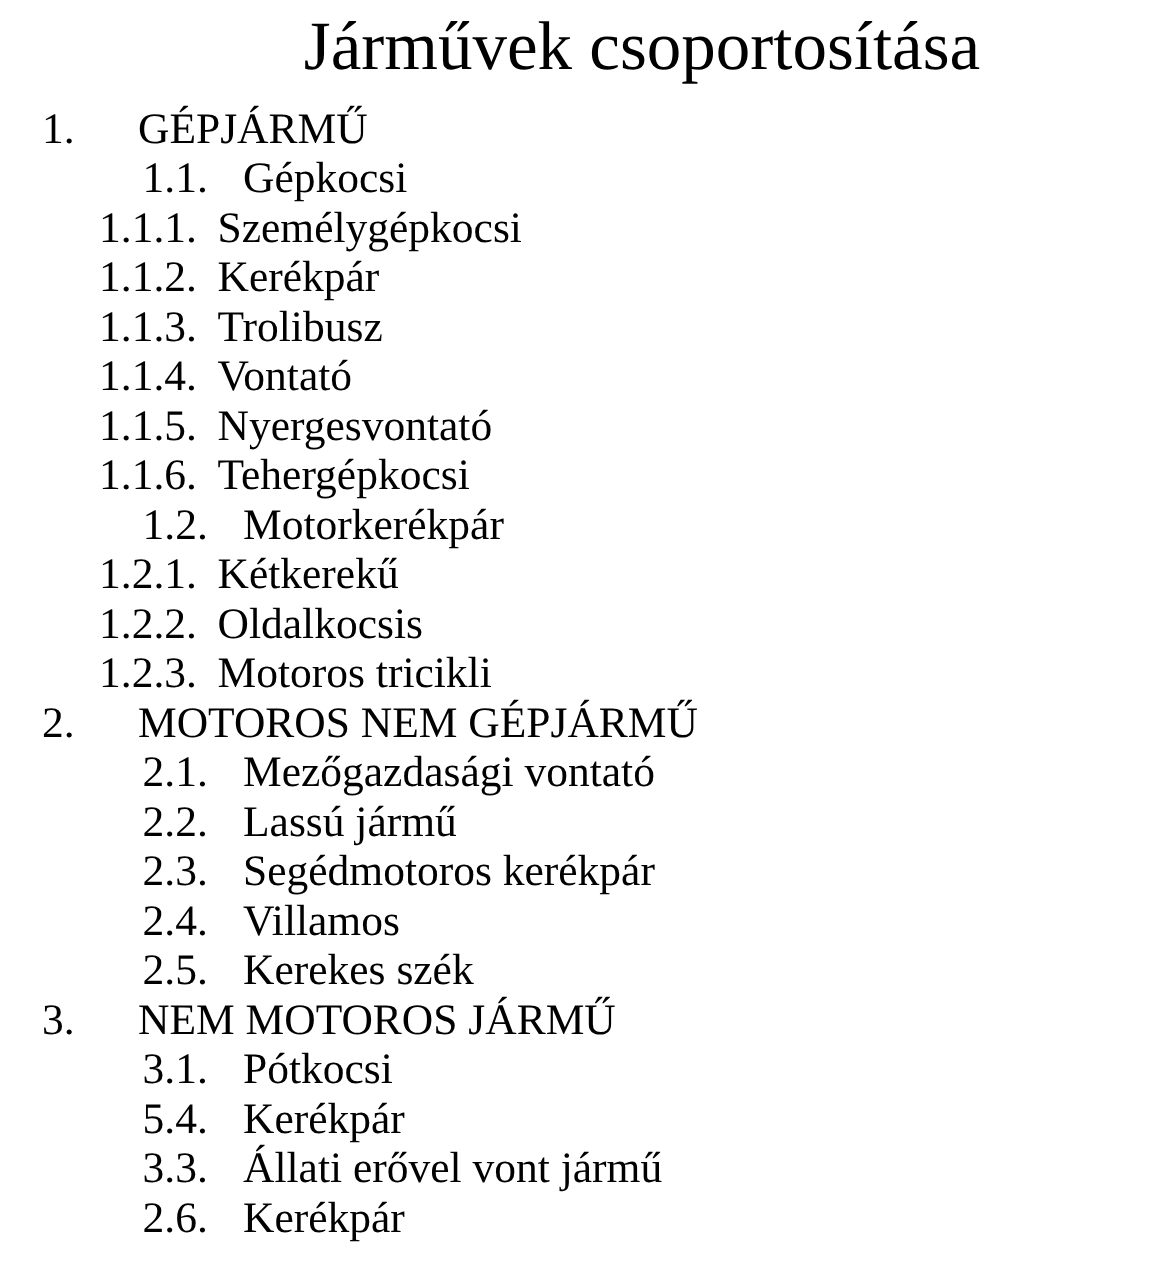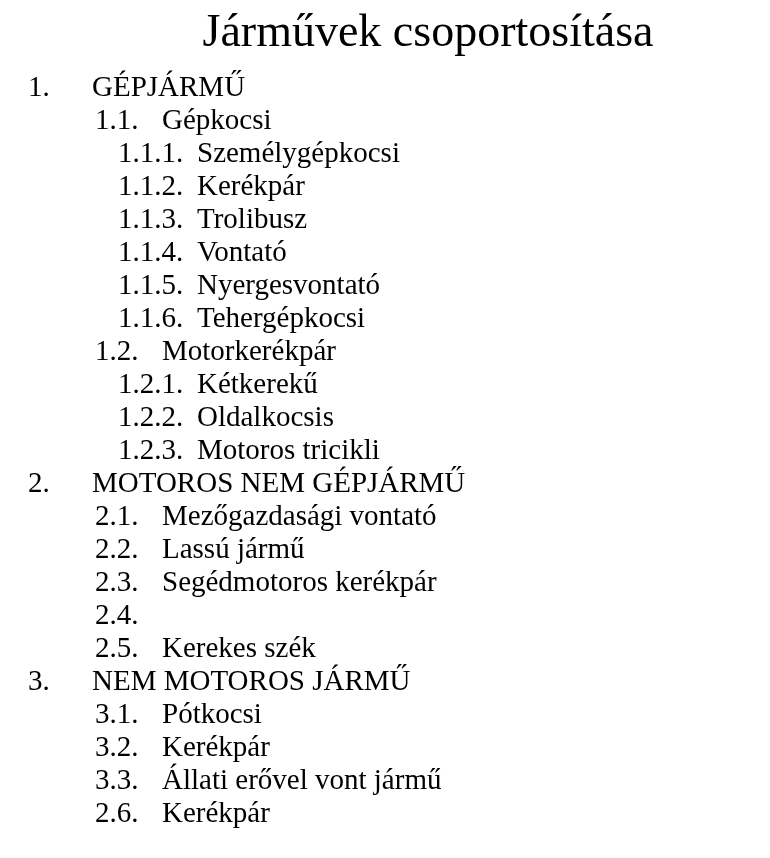--- a/index.html
+++ b/index.html
@@ -43,21 +43,21 @@
   }
   .row .num   { flex: none; }
   .row .label { flex: none; text-align: center; }
 
   .level-1 { padding-left: 28px; }
   .level-1 .num { width: 64px; }
 
   .level-2 { padding-left: 95px; }
   .level-2 .num { width: 67px; }
 
-  .level-3 { padding-left: 118px; }
+  .level-3 { padding-left: 66px; }
   .level-3 .num { width: 79px; }
 </style>
 </head>
 <body>
 
 <div class="page">
   <h1 class="doc-title">Járművek csoportosítása</h1>
 
   <div class="outline" id="outline">
   <div class="row level-1">
@@ -135,39 +135,40 @@
     <span class="label">Lassú jármű</span>
   </div>
 
   <div class="row level-2">
     <span class="num">2.3.</span>
     <span class="label">Segédmotoros kerékpár</span>
   </div>
 
   <div class="row level-2">
     <span class="num">2.4.</span>
+    <span class="label">Villamos</span>
   </div>
 
   <div class="row level-2">
     <span class="num">2.5.</span>
     <span class="label">Kerekes szék</span>
   </div>
 
   <div class="row level-1">
     <span class="num">3.</span>
     <span class="label">NEM MOTOROS JÁRMŰ</span>
   </div>
 
   <div class="row level-2">
     <span class="num">3.1.</span>
     <span class="label">Pótkocsi</span>
   </div>
 
   <div class="row level-2">
-    <span class="num">3.2.</span>
+    <span class="num">5.4.</span>
     <span class="label">Kerékpár</span>
   </div>
 
   <div class="row level-2">
     <span class="num">3.3.</span>
     <span class="label">Állati erővel vont jármű</span>
   </div>
 
   <div class="row level-2">
     <span class="num">2.6.</span>

